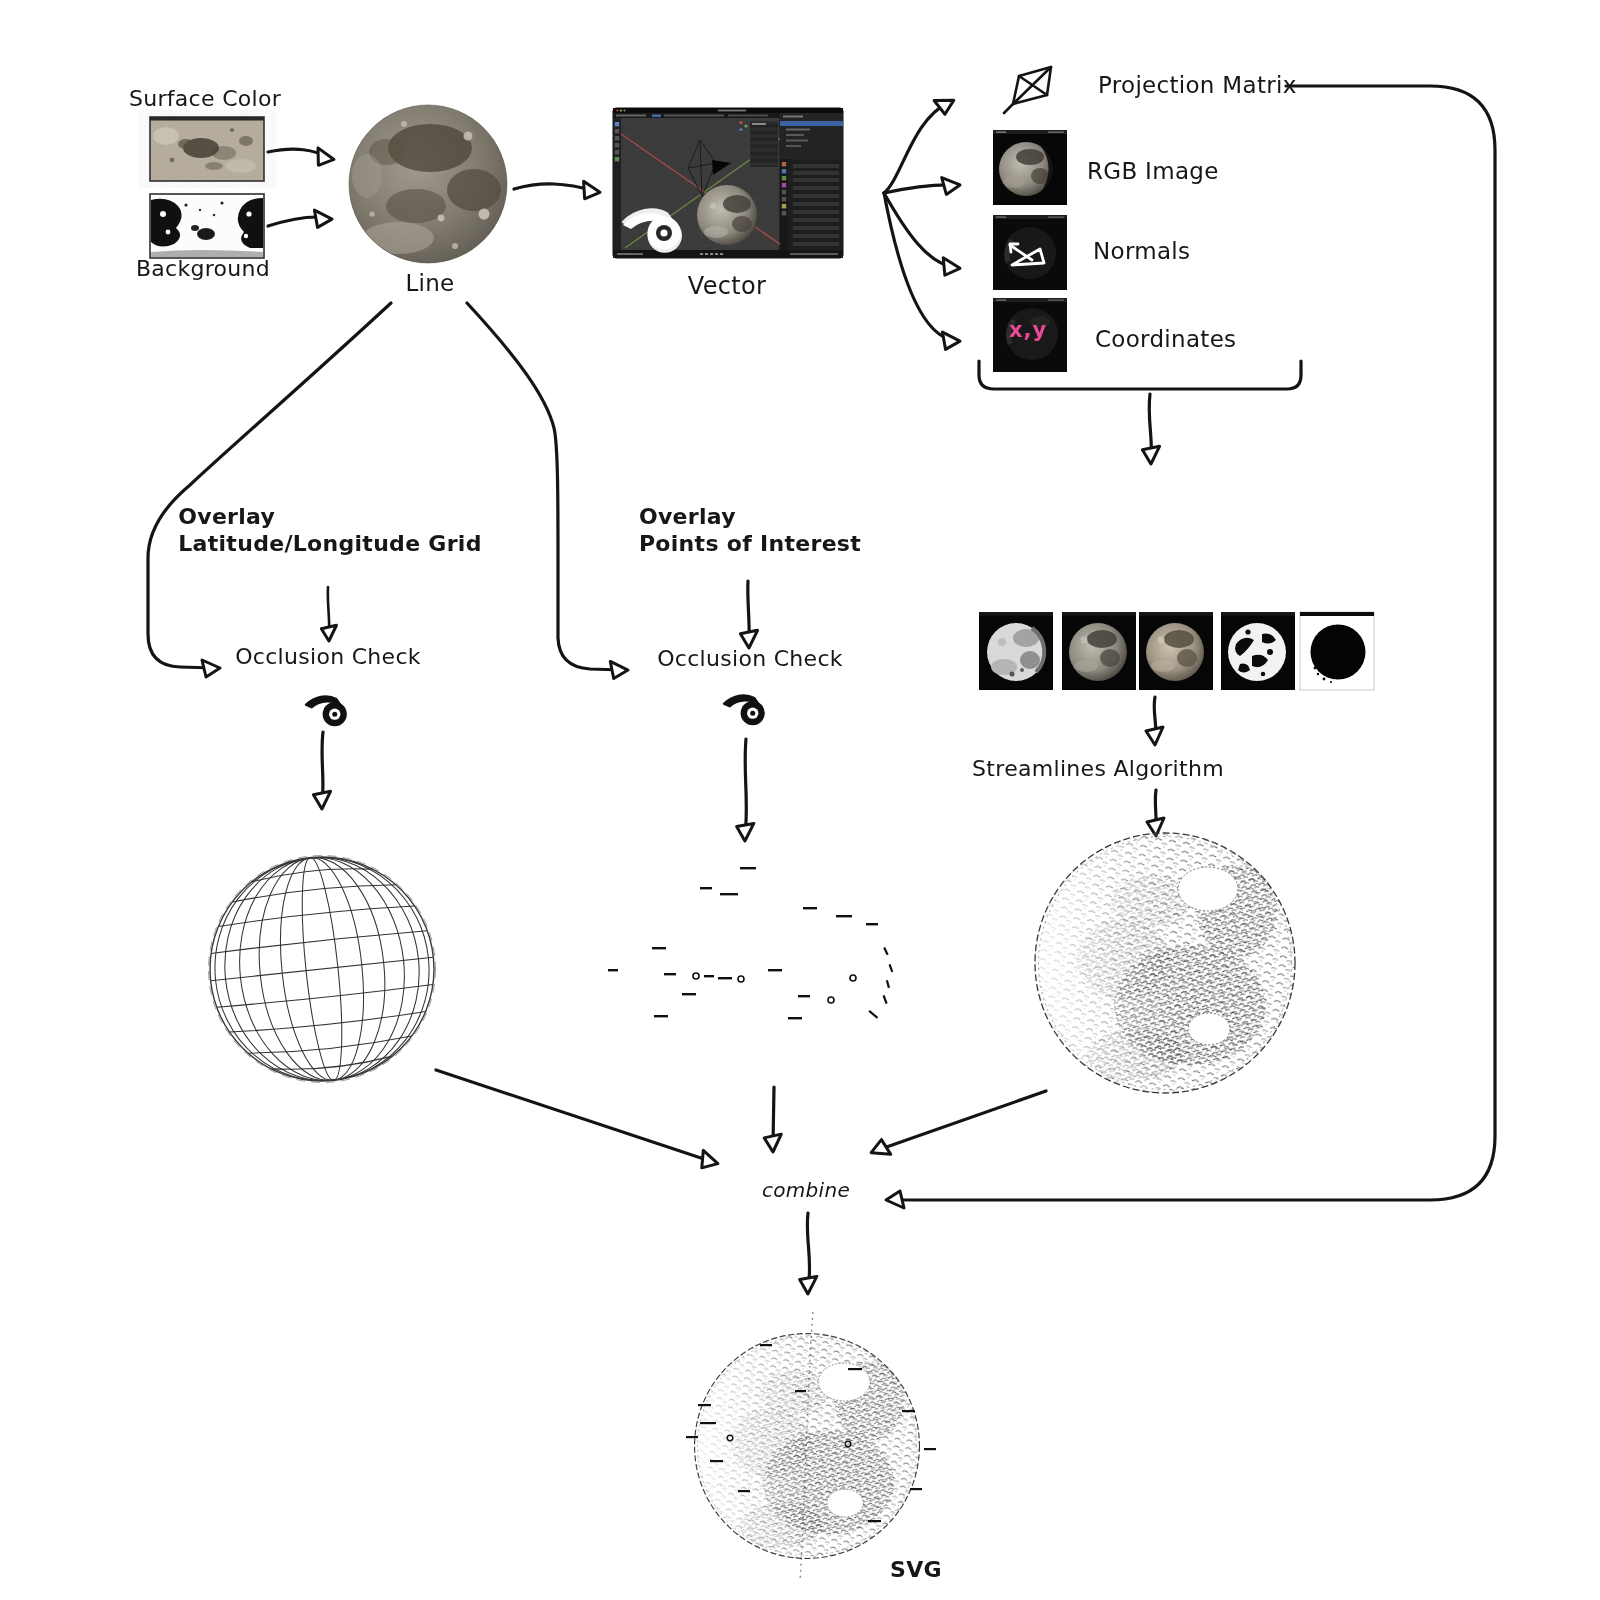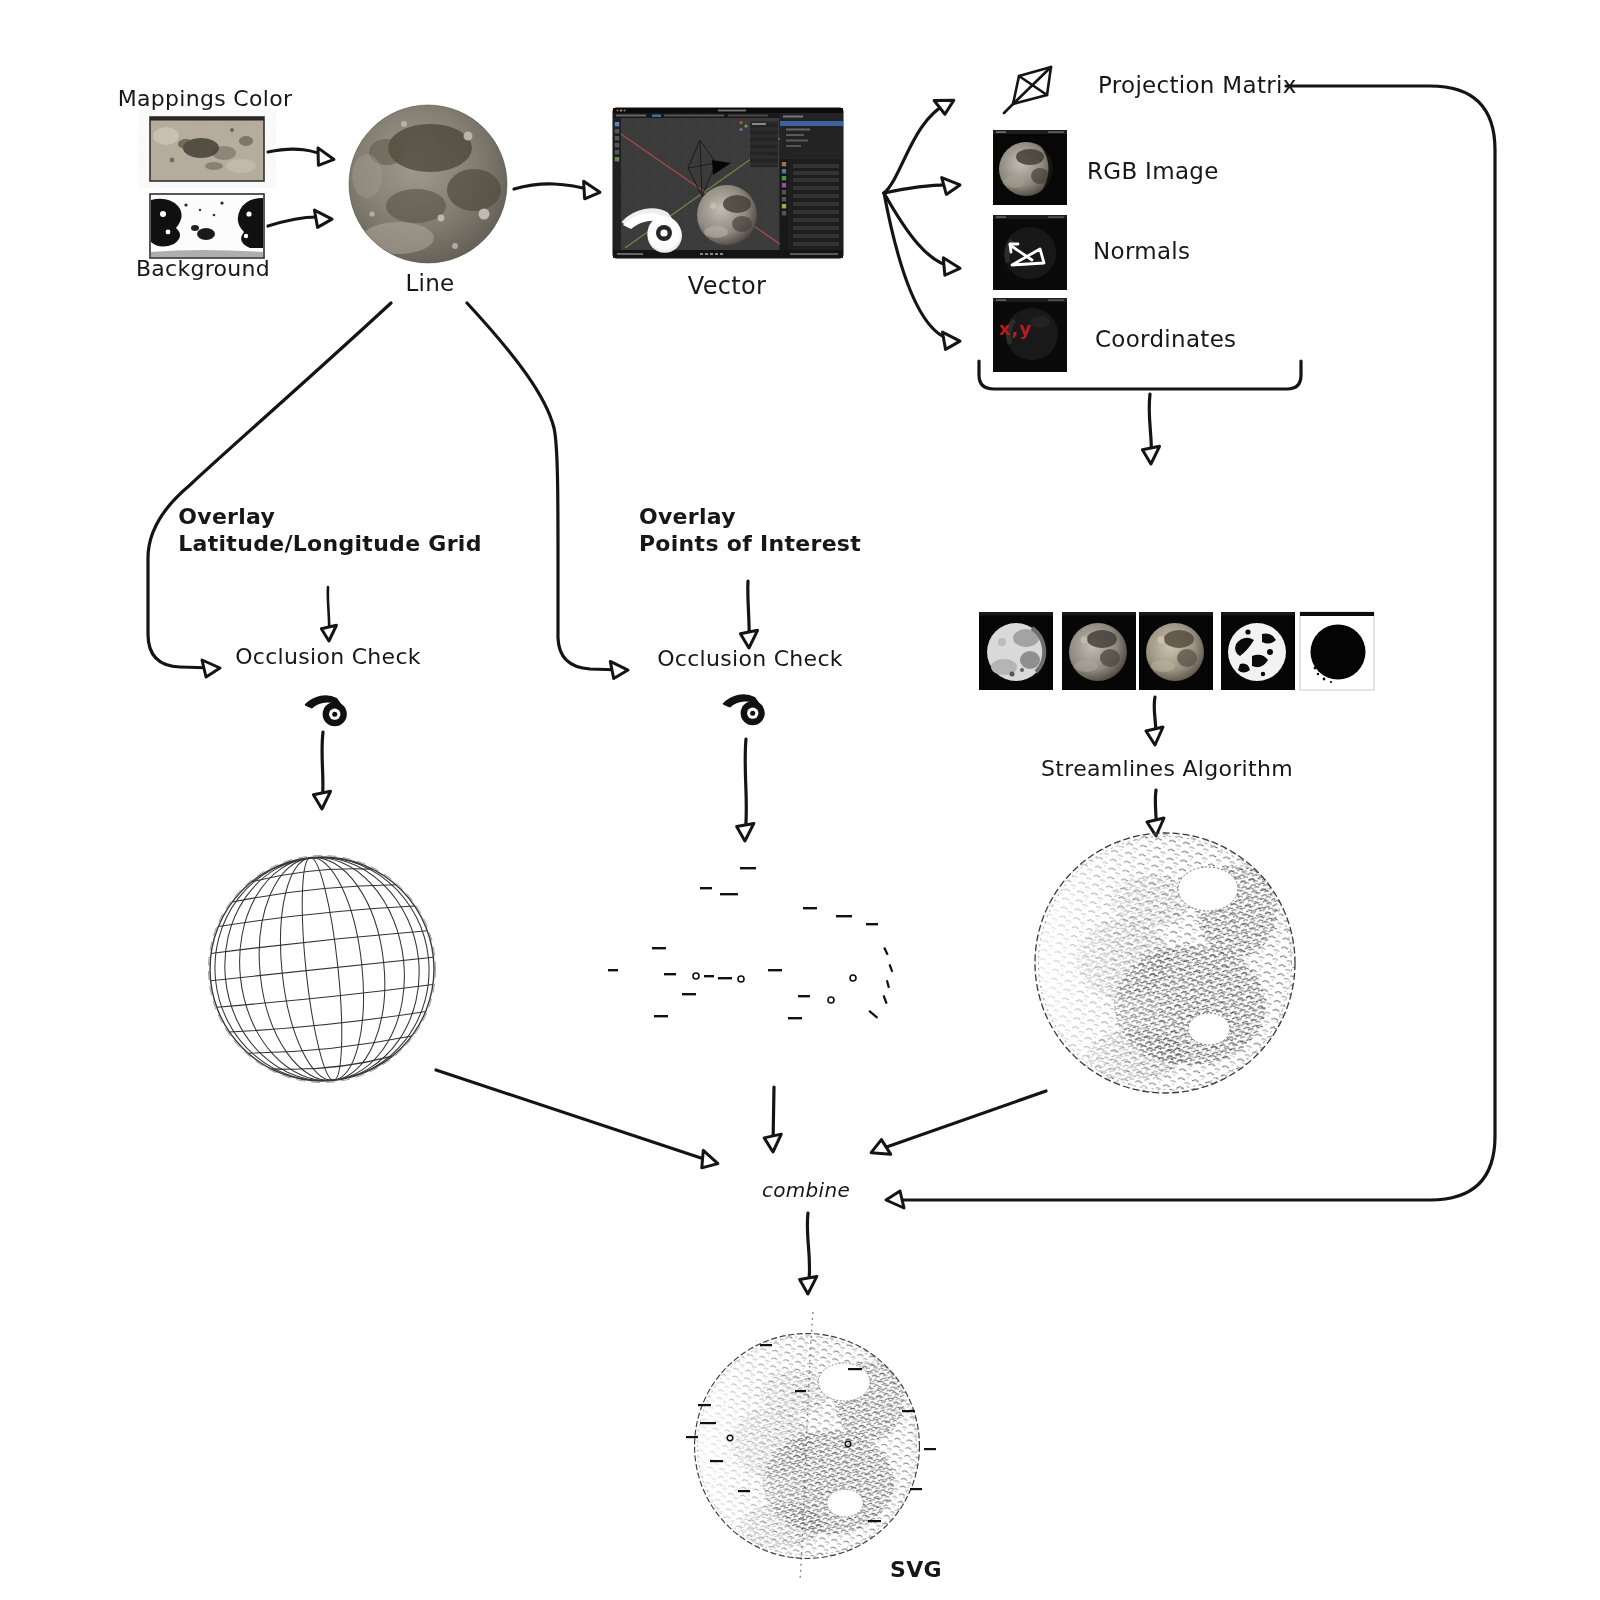--- a/index.html
+++ b/index.html
@@ -4,21 +4,21 @@
 <style>
   html,body{margin:0;padding:0;background:#fff;}
   #canvas{position:relative;width:1600px;height:1600px;background:#ffffff;overflow:hidden;
           font-family:"DejaVu Sans","Liberation Sans",sans-serif;color:#141414;}
   #art{position:absolute;left:0;top:0;}
   .lbl{position:absolute;font-size:22px;letter-spacing:.3px;white-space:nowrap;
        transform:translateX(-50%);color:#171717;}
   .lbl-left{transform:none;text-align:right;}
   .lbl-sm{font-size:20px;font-style:italic;}
   .lbl-2line{text-align:left;line-height:27px;font-weight:bold;}
-  .xy{position:absolute;color:#b91c1c;font-size:18px;font-weight:bold;letter-spacing:1px;transform:none;}
+  .xy{position:absolute;color:#ec4899;font-size:21px;font-weight:bold;letter-spacing:1px;transform:none;margin-left:10px;}
   .ah{fill:#fff;stroke:#141414;stroke-width:3;stroke-linejoin:round;}
   .wire{fill:none;stroke:#141414;stroke-width:3.2;stroke-linecap:round;}
   .thin{stroke-width:2.6;}
 </style>
 </head>
 <body>
 
 <div id="canvas">
 
 <svg id="art" width="1600" height="1600" viewBox="0 0 1600 1600">
@@ -467,33 +467,33 @@
     <g fill="none" stroke="#111" stroke-width="1.4">
       <circle cx="730" cy="1438" r="2.8"></circle>
           <circle cx="848" cy="1444" r="2.8"></circle>
     </g>
   </g>
 
   <use href="#blenderLogo" transform="translate(330 711) scale(1.05)"></use>
   <use href="#blenderLogo" transform="translate(748 710) scale(1.05)"></use>
 </svg>
 
-<div class="lbl" style="left:205px;top:86px">Mappings Color</div>
+<div class="lbl" style="left:205px;top:86px">Surface Color</div>
 <div class="lbl" style="left:203px;top:256px">Background</div>
 <div class="lbl" style="left:430px;top:270px;font-size:23px">Line</div>
 <div class="lbl" style="left:727px;top:272px;font-size:24px">Vector</div>
 
 <div class="lbl lbl-left" style="left:1098px;top:72px;font-size:23px">Projection Matrix</div>
 <div class="lbl lbl-left" style="left:1087px;top:158px;font-size:23px">RGB Image</div>
 <div class="lbl lbl-left" style="left:1093px;top:238px;font-size:23px">Normals</div>
 <div class="lbl lbl-left" style="left:1095px;top:326px;font-size:23px">Coordinates</div>
 <div class="lbl xy" style="left:999px;top:318px">x,y</div>
 
 
-<div class="lbl" style="left:1167px;top:756px">Streamlines Algorithm</div>
+<div class="lbl" style="left:1098px;top:756px">Streamlines Algorithm</div>
 
 <div class="lbl lbl-2line" style="left:330px;top:503px">
   <div>Overlay</div>
   <div>Latitude/Longitude Grid</div>
 </div>
 <div class="lbl" style="left:328px;top:644px">Occlusion Check</div>
 
 <div class="lbl lbl-2line" style="left:750px;top:503px">
   <div>Overlay</div>
   <div>Points of Interest</div>

